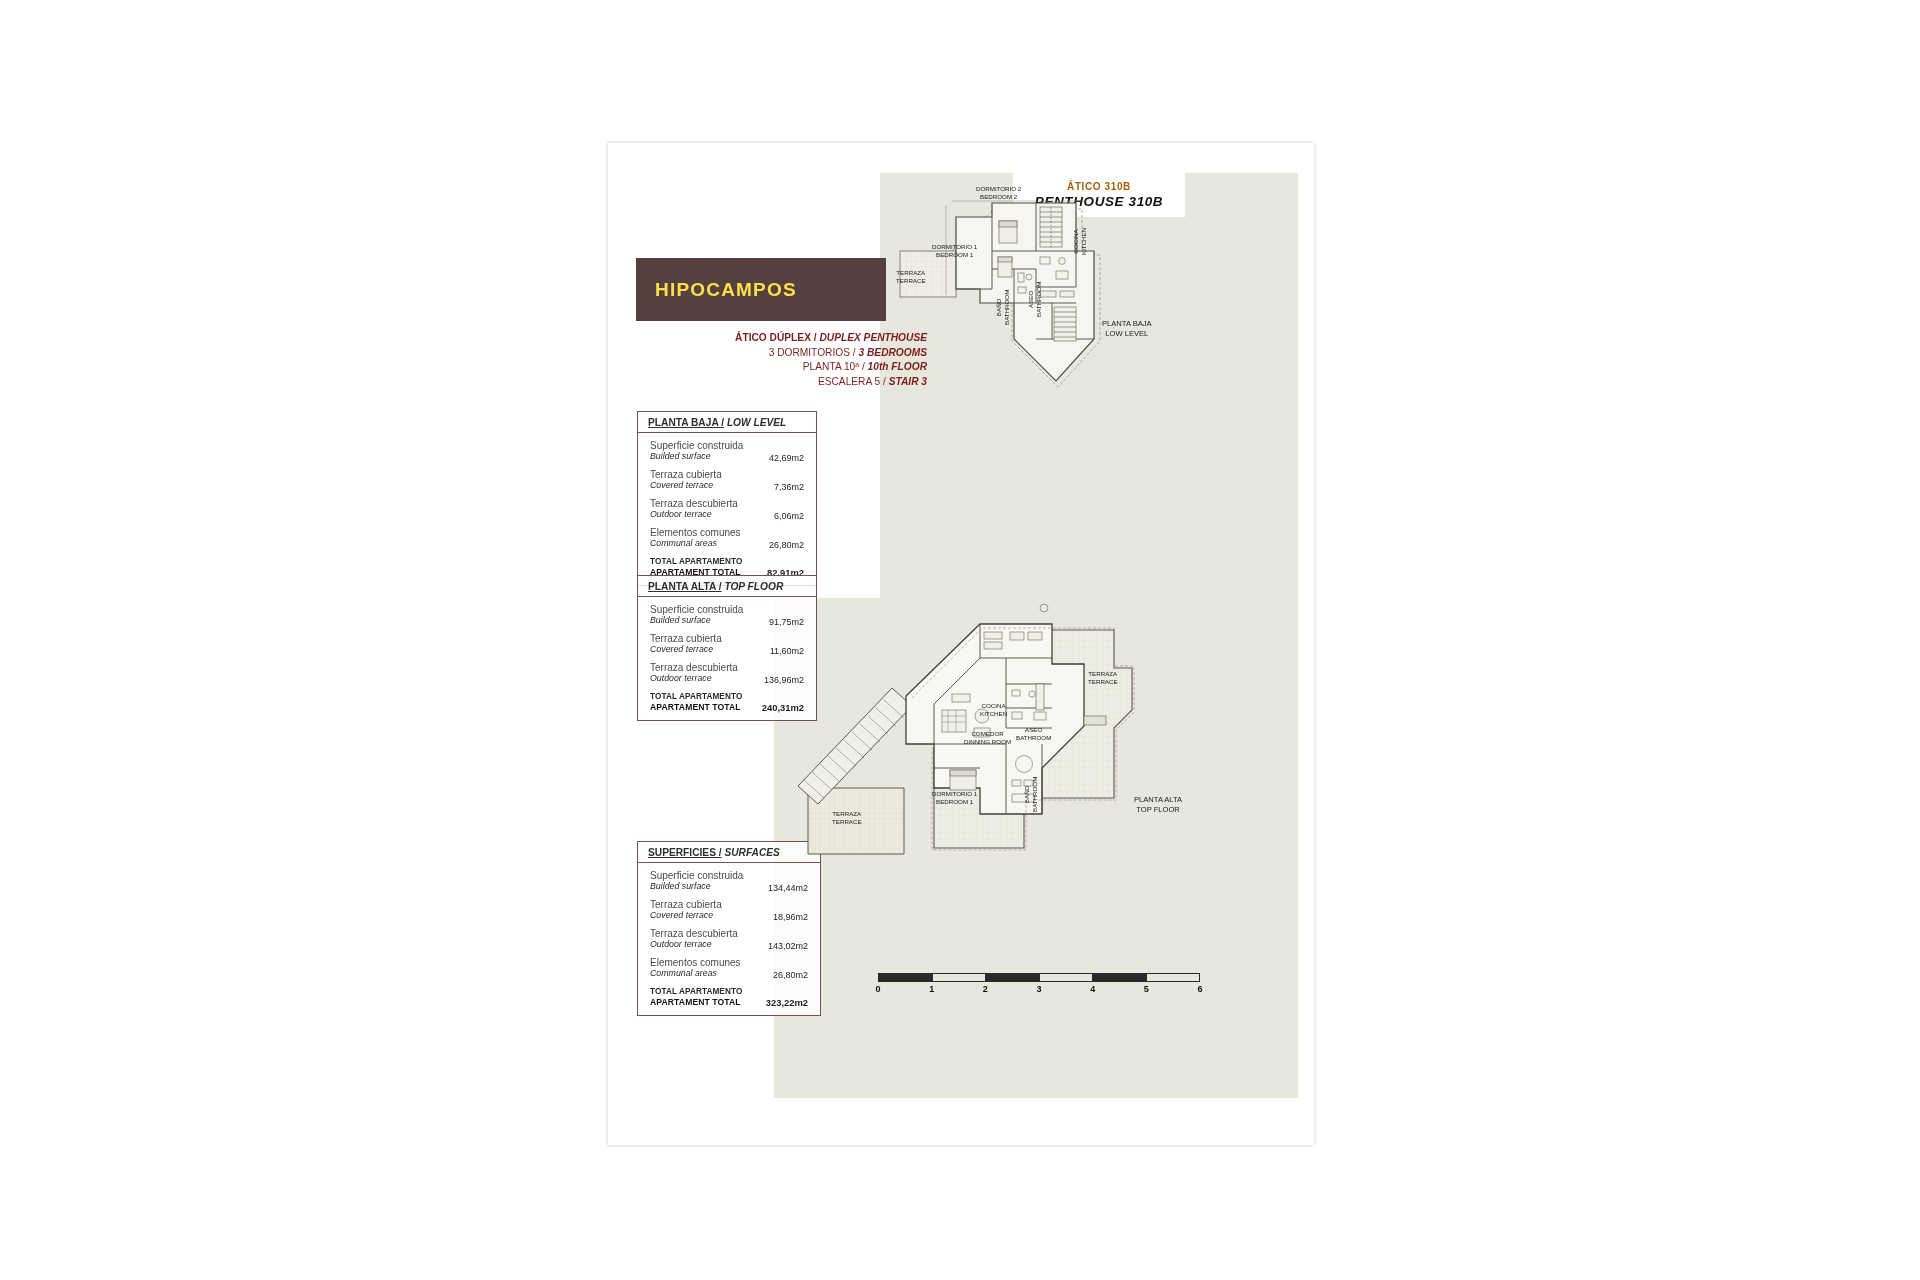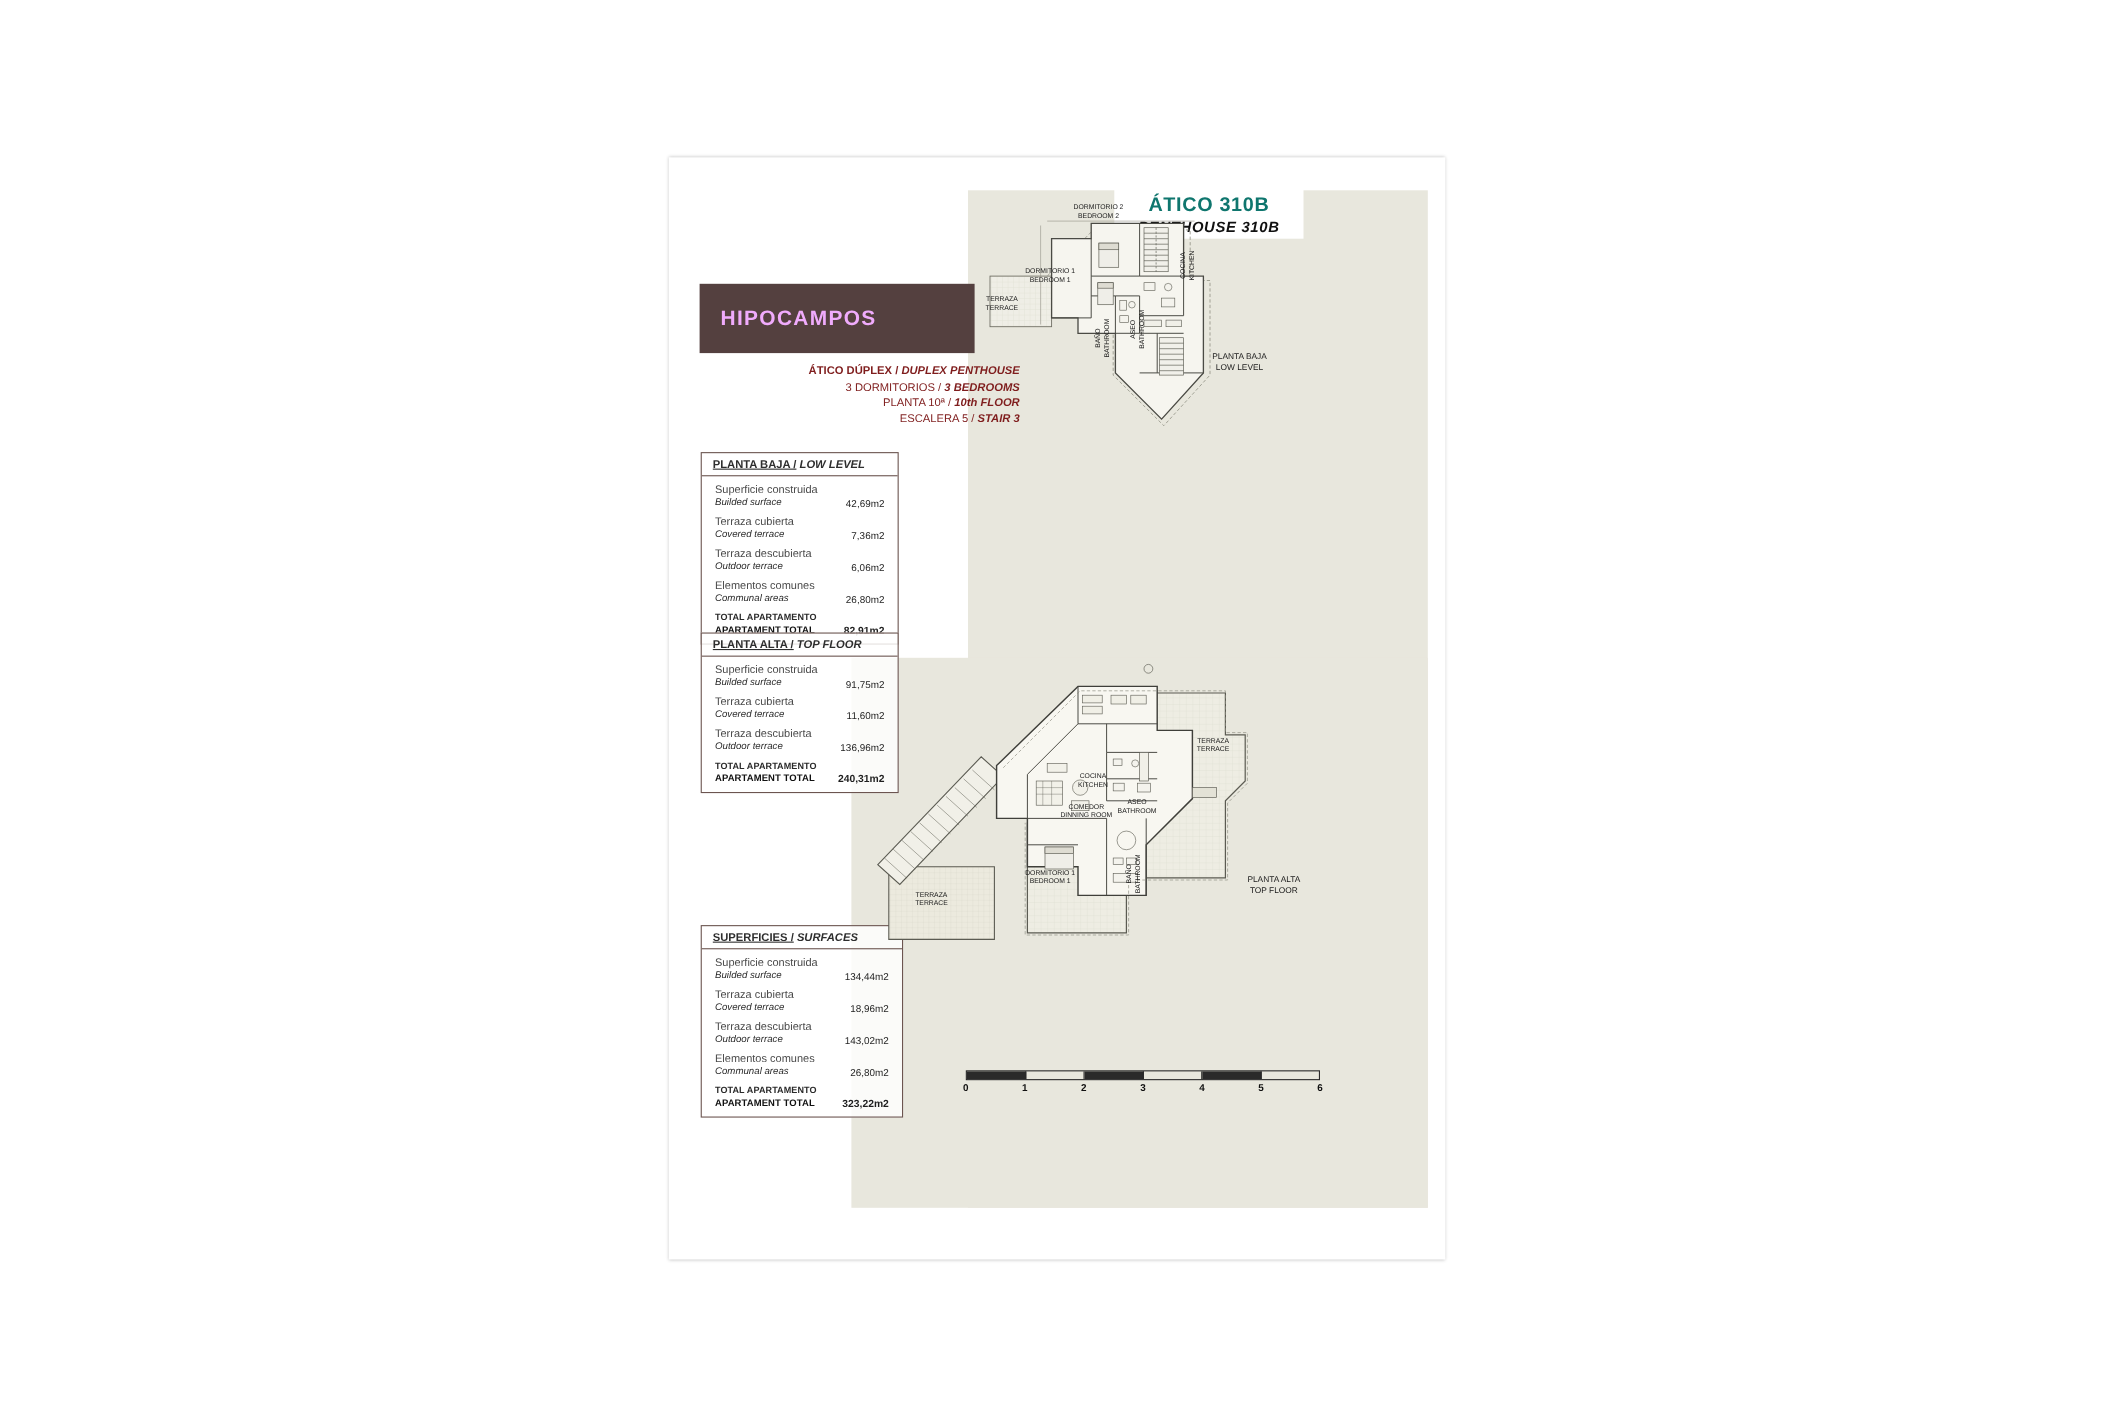--- a/index.html
+++ b/index.html
@@ -53,21 +53,21 @@
     position: absolute;
     left: 28px;
     top: 115px;
     width: 250px;
     height: 63px;
     background: #54403f;
     display: flex;
     align-items: center;
   }
   .brand-block .brand-title {
-    color: #f0abfc;
+    color: #fde047;
     font-size: 19px;
     font-weight: bold;
     letter-spacing: 1.2px;
     padding-left: 19px;
   }
 
   
   .subtitle {
     position: absolute;
     left: 29px;
@@ -152,23 +152,23 @@
     top: 29px;
     width: 172px;
     height: 45px;
     background: #ffffff;
     display: flex;
     flex-direction: column;
     align-items: center;
     justify-content: center;
   }
   .ph-label .l1 {
-    font-size: 18px;
+    font-size: 10px;
     font-weight: bold;
-    color: #0f766e;
+    color: #a16207;
     letter-spacing: 0.6px;
   }
   .ph-label .l2 {
     font-size: 13.5px;
     font-weight: bold;
     font-style: italic;
     color: #111;
     letter-spacing: 0.6px;
     margin-top: 2px;
   }

